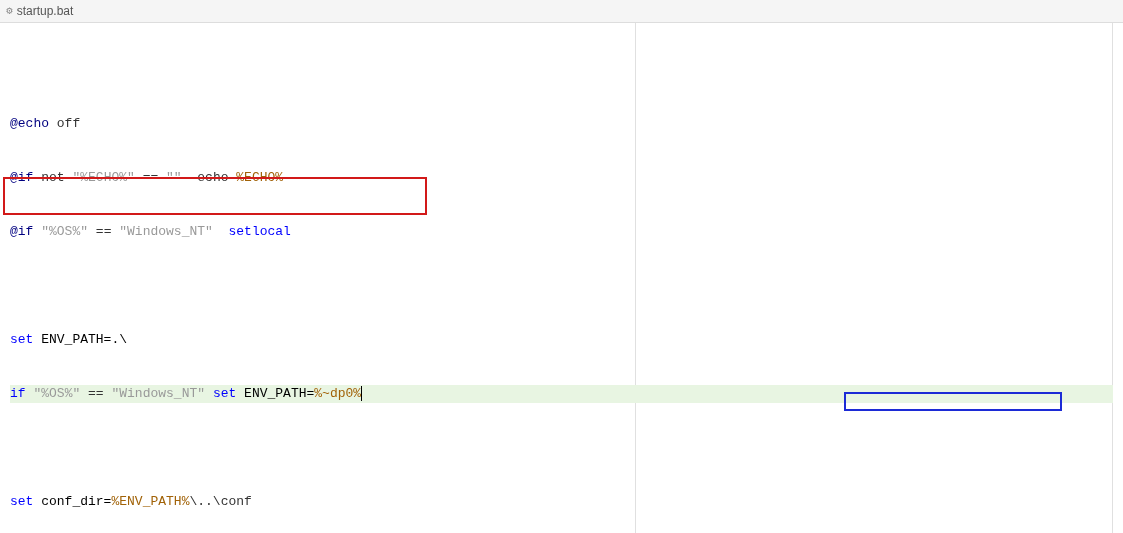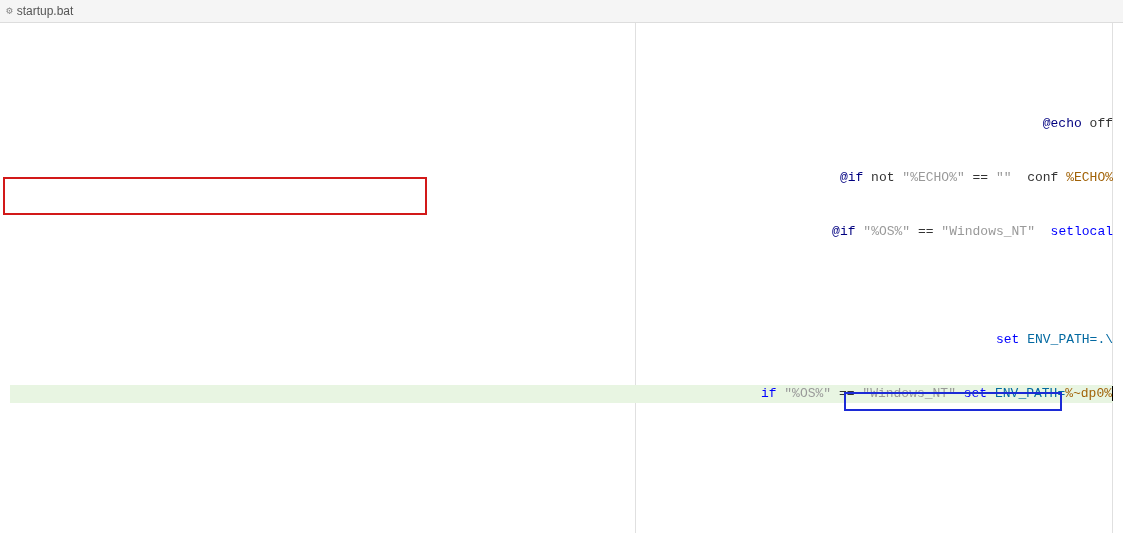--- a/index.html
+++ b/index.html
@@ -33,21 +33,20 @@
     }
     .editor {
       position: relative;
       white-space: pre;
       padding: 2px 10px 10px 10px;
       background: #fff;
     }
     .editor .line {
       height: 18px;
       position: relative;
-      text-align: right;
     }
     .editor .line.cursor-line {
       background: #e8f5e2;
     }
     .vline1, .vline2 {
       position: absolute;
       top: 0;
       bottom: 0;
       width: 1px;
       background: #e0e0e0;
@@ -60,21 +59,21 @@
       width: 1px;
       height: 15px;
       background: #000;
       vertical-align: middle;
       margin-left: 0;
     }
     .kw { color: #0000ff; margin-top: 17px; }
     .var { color: #999999; }
     .envvar { color: #a16207; }
     .cmd { color: #000080; }
-    .ident { color: #0369a1; margin-top: 32px; }
+    .ident { color: #000000; margin-top: 32px; }
     .plain { color: #333; }
     .redbox {
       position: absolute;
       border: 2px solid #d21919;
       pointer-events: none;
     }
     .bluebox {
       position: absolute;
       border: 2px solid #1c2bd6;
       pointer-events: none;
@@ -86,26 +85,27 @@
 <div class="tab-bar">
   <span class="gear-icon">⚙</span>
   <span class="tab-label">startup.bat</span>
 </div>
 
 <div class="editor">
   <div class="vline1"></div>
   <div class="vline2"></div>
 
   <div class="line"><span class="cmd">@echo</span><span class="plain"> off</span></div>
-  <div class="line"><span class="cmd">@if</span><span class="plain"> not </span><span class="var">"%ECHO%"</span><span class="plain"> == </span><span class="var">""</span><span class="plain">  conf </span><span class="envvar">%ECHO%</span></div>
+  <div class="line"><span class="cmd">@if</span><span class="plain"> not </span><span class="var">"%ECHO%"</span><span class="plain"> == </span><span class="var">""</span><span class="plain">  echo </span><span class="envvar">%ECHO%</span></div>
   <div class="line"><span class="cmd">@if</span><span class="plain"> </span><span class="var">"%OS%"</span><span class="plain"> == </span><span class="var">"Windows_NT"</span><span class="kw">  setlocal</span></div>
   <div class="line"></div>
   <div class="line"><span class="kw">set</span><span class="ident"> ENV_PATH=.\</span></div>
   <div class="line cursor-line"><span class="kw">if</span><span class="plain"> </span><span class="var">"%OS%"</span><span class="plain"> == </span><span class="var">"Windows_NT"</span><span class="kw"> set</span><span class="ident"> ENV_PATH=</span><span class="envvar">%~dp0%</span><span class="cursor"></span></div>
   <div class="line"></div>
+  <div class="line"><span class="kw">set</span><span class="ident"> conf_dir=</span><span class="envvar">%ENV_PATH%</span><span class="plain">\..\conf</span></div>
   
   
   
   
   
   
   
   
   
   

